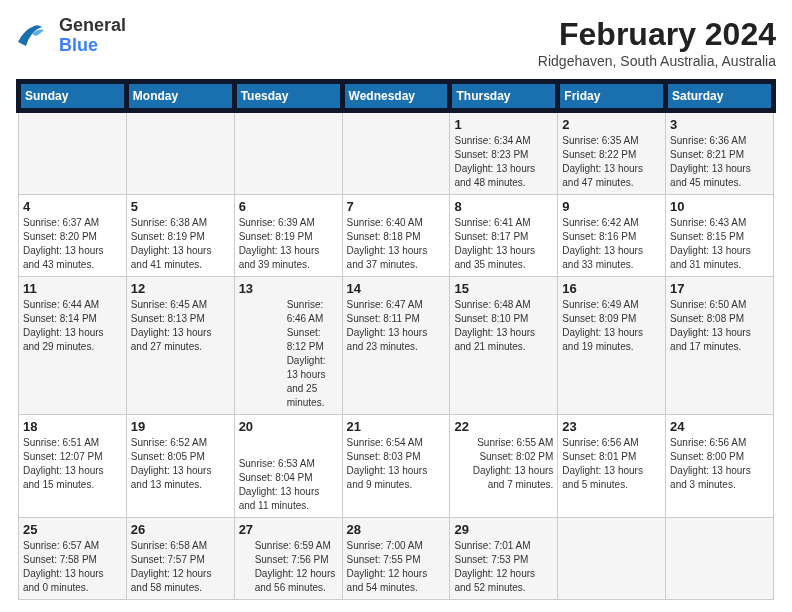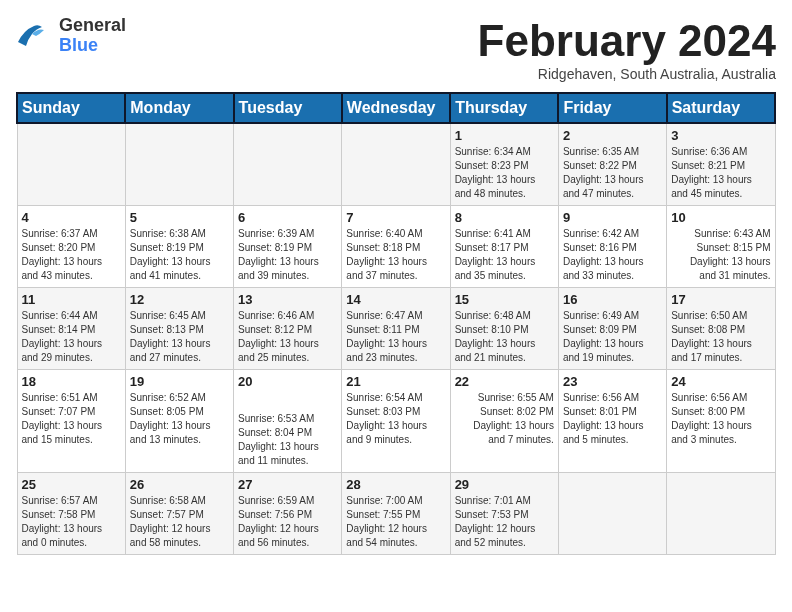--- a/index.html
+++ b/index.html
@@ -29,41 +29,41 @@
     .logo-text .general { color: #333; }
     .logo-text .blue { color: #3b82f6; }
     .logo-bird {
       width: 30px;
       height: 28px;
     }
     .title-block {
       text-align: right;
     }
     .title-month {
-      font-size: 44px;
+      font-size: 32px;
       font-weight: bold;
       color: #222;
     }
     .title-location {
       font-size: 14px;
       color: #444;
     }
     .calendar {
       width: 100%;
       border-collapse: collapse;
       font-size: 10.5px;
     }
     .calendar th {
       background-color: #1a6faf;
       color: #fff;
       padding: 5px 4px;
       text-align: left;
-      font-size: 16px;
+      font-size: 12px;
       font-weight: bold;
-      border: 2px solid #0f172a;
+      border: 5px solid #0f172a;
     }
     .calendar td {
       vertical-align: top;
       border: 1px solid #ccc;
       padding: 4px 4px;
       width: 108px;
       min-height: 80px;
     }
     .calendar tr:nth-child(odd) td {
       background-color: #f5f5f5;
@@ -182,21 +182,21 @@
         </td>
         <td>
           <span class="day-num">9</span>
           <div class="day-info" style="white-space: pre-line;">Sunrise: 6:42 AM
 Sunset: 8:16 PM
 Daylight: 13 hours
 and 33 minutes.</div>
         </td>
         <td>
           <span class="day-num">10</span>
-          <div class="day-info" style="white-space: pre-line; text-align: right;">Sunrise: 6:43 AM
+          <div class="day-info" style="white-space: pre-line;">Sunrise: 6:43 AM
 Sunset: 8:15 PM
 Daylight: 13 hours
 and 31 minutes.</div>
         </td>
       </tr>
       <tr>
         <td>
           <span class="day-num">11</span>
           <div class="day-info" style="white-space: pre-line;">Sunrise: 6:44 AM
 Sunset: 8:14 PM
@@ -205,21 +205,21 @@
         </td>
         <td>
           <span class="day-num">12</span>
           <div class="day-info" style="white-space: pre-line;">Sunrise: 6:45 AM
 Sunset: 8:13 PM
 Daylight: 13 hours
 and 27 minutes.</div>
         </td>
         <td>
           <span class="day-num">13</span>
-          <div class="day-info" style="white-space: pre-line;">Sunrise: 6:46 AM
+          <div class="day-info" style="white-space: pre-line; margin-left: 48px;">Sunrise: 6:46 AM
 Sunset: 8:12 PM
 Daylight: 13 hours
 and 25 minutes.</div>
         </td>
         <td>
           <span class="day-num">14</span>
           <div class="day-info" style="white-space: pre-line;">Sunrise: 6:47 AM
 Sunset: 8:11 PM
 Daylight: 13 hours
 and 23 minutes.</div>
@@ -243,21 +243,21 @@
           <div class="day-info" style="white-space: pre-line;">Sunrise: 6:50 AM
 Sunset: 8:08 PM
 Daylight: 13 hours
 and 17 minutes.</div>
         </td>
       </tr>
       <tr>
         <td>
           <span class="day-num">18</span>
           <div class="day-info" style="white-space: pre-line;">Sunrise: 6:51 AM
-Sunset: 7:07 PM
+Sunset: 12:07 PM
 Daylight: 13 hours
 and 15 minutes.</div>
         </td>
         <td>
           <span class="day-num">19</span>
           <div class="day-info" style="white-space: pre-line;">Sunrise: 6:52 AM
 Sunset: 8:05 PM
 Daylight: 13 hours
 and 13 minutes.</div>
         </td>
@@ -307,21 +307,21 @@
         </td>
         <td>
           <span class="day-num">26</span>
           <div class="day-info" style="white-space: pre-line;">Sunrise: 6:58 AM
 Sunset: 7:57 PM
 Daylight: 12 hours
 and 58 minutes.</div>
         </td>
         <td>
           <span class="day-num">27</span>
-          <div class="day-info" style="white-space: pre-line;">Sunrise: 6:59 AM
+          <div class="day-info" style="white-space: pre-line; margin-left: 16px;">Sunrise: 6:59 AM
 Sunset: 7:56 PM
 Daylight: 12 hours
 and 56 minutes.</div>
         </td>
         <td>
           <span class="day-num">28</span>
           <div class="day-info" style="white-space: pre-line;">Sunrise: 7:00 AM
 Sunset: 7:55 PM
 Daylight: 12 hours
 and 54 minutes.</div>

